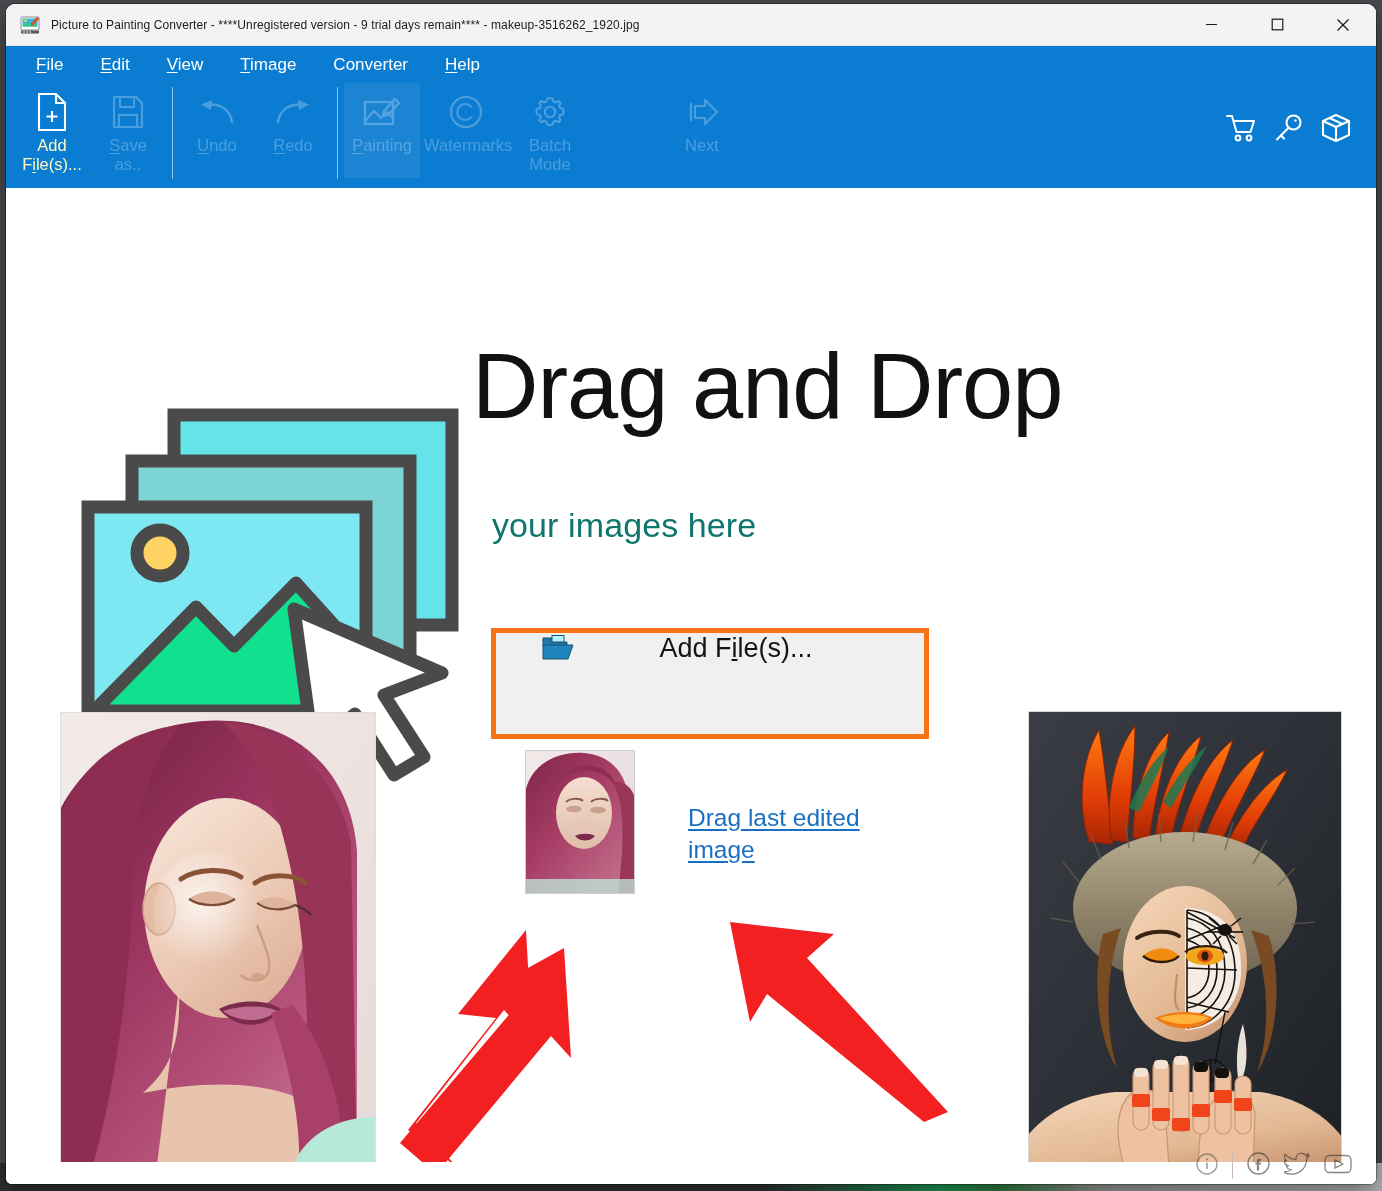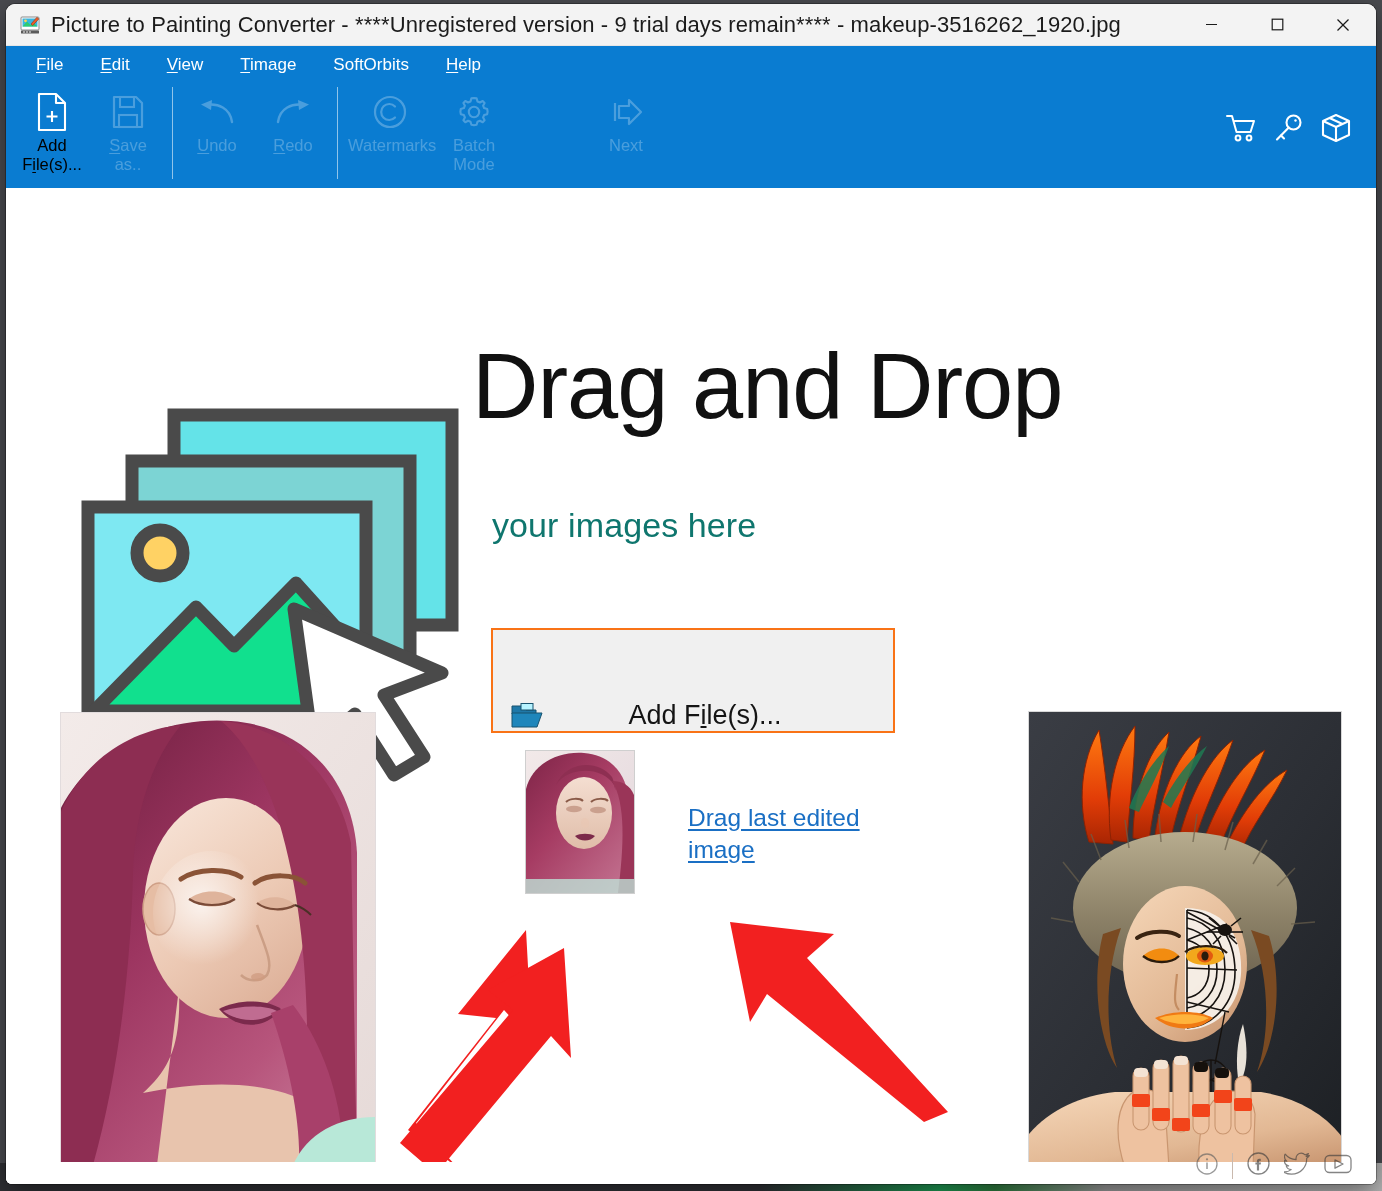--- a/index.html
+++ b/index.html
@@ -55,21 +55,21 @@
     flex: 0 0 auto;
     border-bottom: 1px solid #e6e6e6;
   }
   .app-icon {
     width: 20px; height: 20px;
     margin-left: 14px;
     margin-right: 11px;
     flex: 0 0 auto;
   }
   .title-text {
-    font-size: 22px;
+    font-size: 12px;
     color: #1b1b1b;
     letter-spacing: .1px;
     white-space: nowrap;
     font-family: "Liberation Sans", sans-serif;
   }
   .win-controls {
     margin-left: auto;
     display: flex;
     height: 41px;
   }
@@ -123,21 +123,21 @@
     position: relative;
   }
   .tb-btn .tb-icon {
     height: 44px;
     display: flex;
     align-items: center;
     justify-content: center;
   }
   .tb-btn .tb-label {
     margin-top: 2px;
-    color: #000000;
+    color: #fef9c3;
     font-size: 16.5px;
     line-height: 1.16;
     text-align: center;
     white-space: pre-line;
     max-width: 84px;
   }
   .tb-btn.disabled .tb-label { color: rgba(255,255,255,.26); }
   .tb-btn.disabled svg { opacity: .26; }
   .tb-btn.wide { width: 92px; }
   .tb-btn.highlight { background: rgba(255,255,255,.07); }
@@ -196,24 +196,25 @@
     letter-spacing: .1px;
   }
 
   .add-files-btn {
     position: absolute;
     left: 485px;
     top: 440px;
     width: 400px;
     height: 101px;
     background: #f0f0f0;
-    border: 2px solid #f97316;
-    display: flex;
-    align-items: flex-end;
+    border: 5px solid #f97316;
+    display: flex;
+    align-items: flex-start;
     cursor: default;
+    padding-left: 28px;
   }
   .add-files-btn .folder {
     margin-left: 18px;
     width: 34px; height: 30px;
     flex: 0 0 auto;
   }
   .add-files-btn .af-label {
     flex: 1 1 auto;
     text-align: center;
     font-size: 27px;
@@ -340,21 +341,21 @@
             </svg>
         </div>
       </div>
     </div>
 
     <div class="menubar">
       <div class="menu-item"><u>F</u><span>ile</span></div>
       <div class="menu-item"><u>E</u><span>dit</span></div>
       <div class="menu-item"><u>V</u><span>iew</span></div>
       <div class="menu-item"><u>T</u><span>image</span></div>
-      <div class="menu-item"><span>SoftOrbits</span></div>
+      <div class="menu-item"><span>Converter</span></div>
       <div class="menu-item"><u>H</u><span>elp</span></div>
     </div>
 
     <div class="toolbar">
 
       <div class="tb-btn">
         <span class="tb-icon">
           <svg width="34" height="40" viewBox="0 0 34 40">
             <path d="M4 2 h17 l9 9 v27 h-26 z" fill="none" stroke="#ffffff" stroke-width="2.1" stroke-linejoin="round"></path>
             <path d="M21 2 v9 h9" fill="none" stroke="#ffffff" stroke-width="2.1" stroke-linejoin="round"></path>
@@ -393,20 +394,30 @@
           <svg width="40" height="30" viewBox="0 0 40 30">
             <path d="M5 25 C7 11 19 6 31 8" fill="none" stroke="#ffffff" stroke-width="2.4" stroke-linecap="round"></path>
             <path d="M36 7.5 L25 3 L26 13 Z" fill="#ffffff"></path>
           </svg>
         </span>
         <span class="tb-label"><u>R</u>edo</span>
       </div>
 
       <div class="tb-sep"></div>
 
+      <div class="tb-btn disabled highlight">
+        <span class="tb-icon">
+          <svg width="40" height="36" viewBox="0 0 40 36">
+            <rect x="3" y="8" width="28" height="22" fill="none" stroke="#ffffff" stroke-width="2.2"></rect>
+            <path d="M3 27 L12 17 L19 24 L25 18 L31 24" fill="none" stroke="#ffffff" stroke-width="2.2" stroke-linejoin="round"></path>
+            <path d="M22 17 L33 5 L37 9 L26 21 L21 22 Z" fill="none" stroke="#ffffff" stroke-width="2.2" stroke-linejoin="round"></path>
+          </svg>
+        </span>
+        <span class="tb-label"><u>P</u>ainting</span>
+      </div>
 
       <div class="tb-btn wide disabled">
         <span class="tb-icon">
           <svg width="36" height="36" viewBox="0 0 36 36">
             <circle cx="18" cy="18" r="15" fill="none" stroke="#ffffff" stroke-width="2.2"></circle>
             <path d="M23 12.5 A8 8 0 1 0 23 23.5" fill="none" stroke="#ffffff" stroke-width="2.2" stroke-linecap="round"></path>
           </svg>
         </span>
         <span class="tb-label">Watermarks</span>
       </div>

